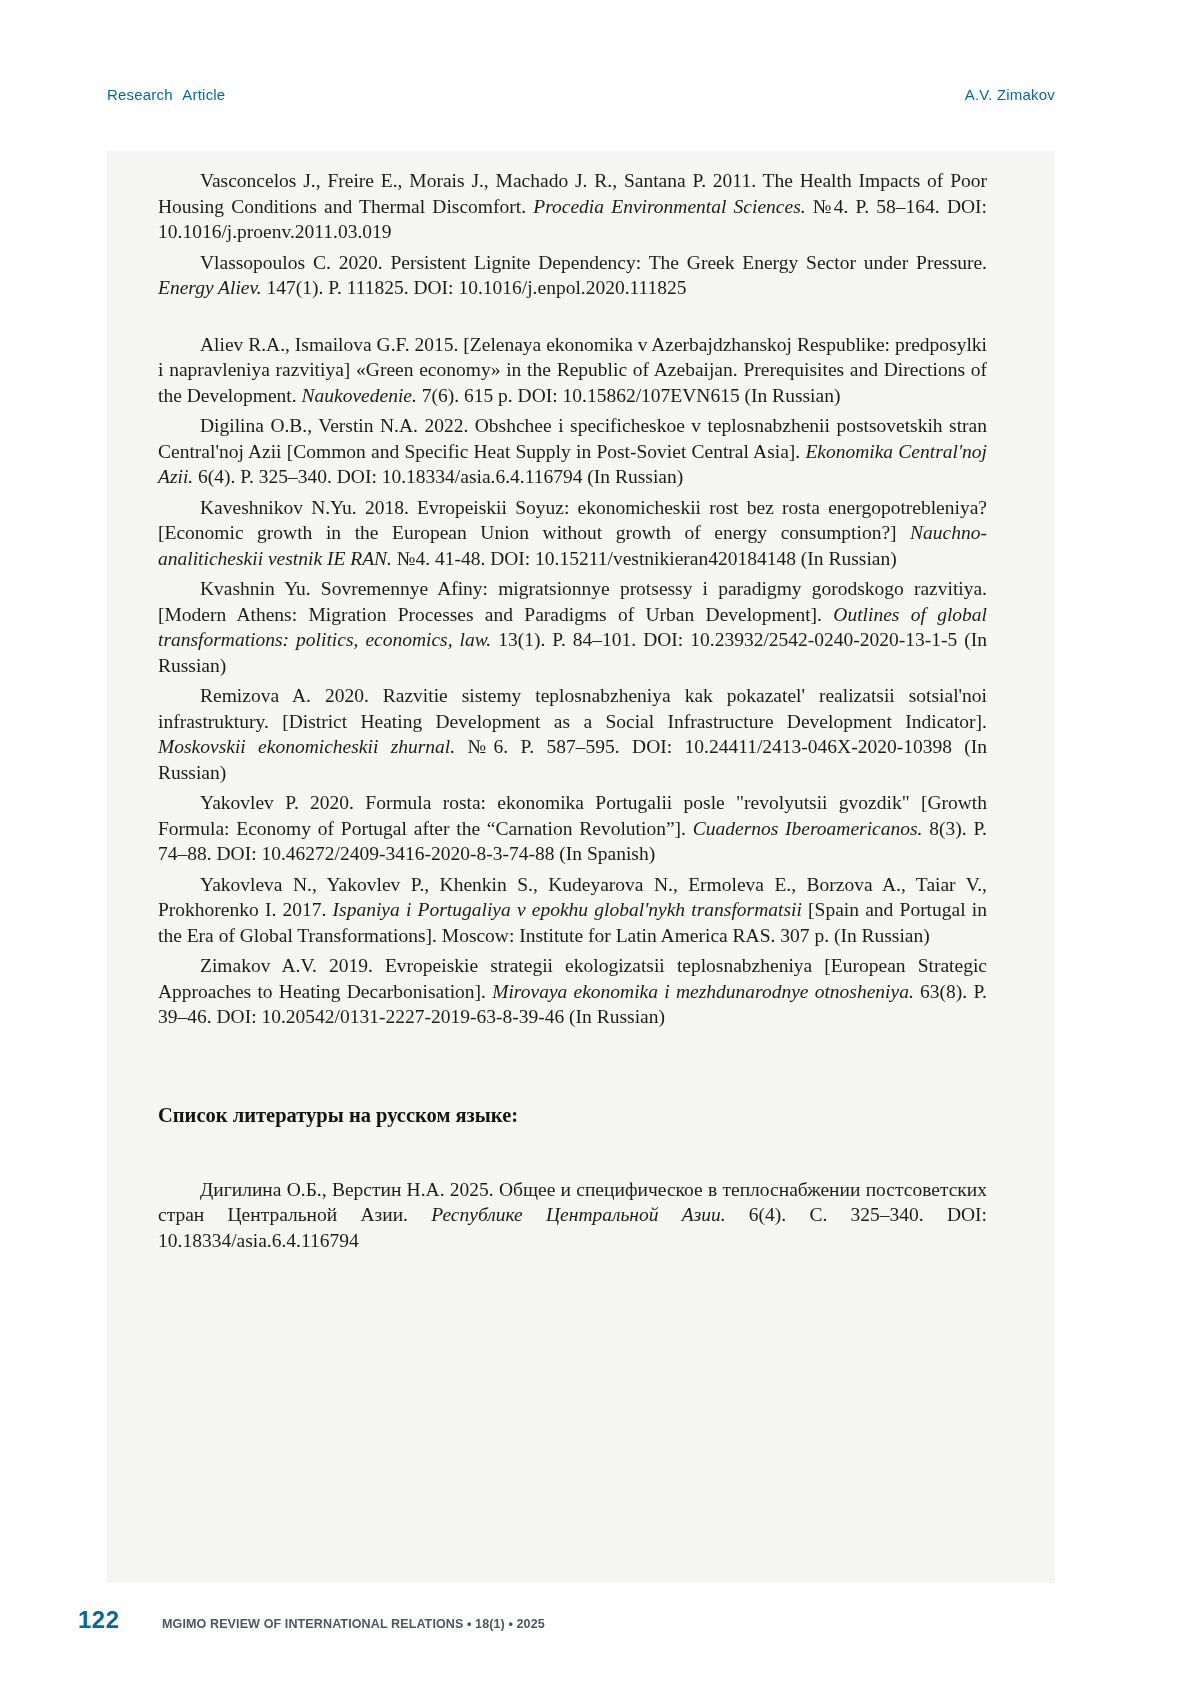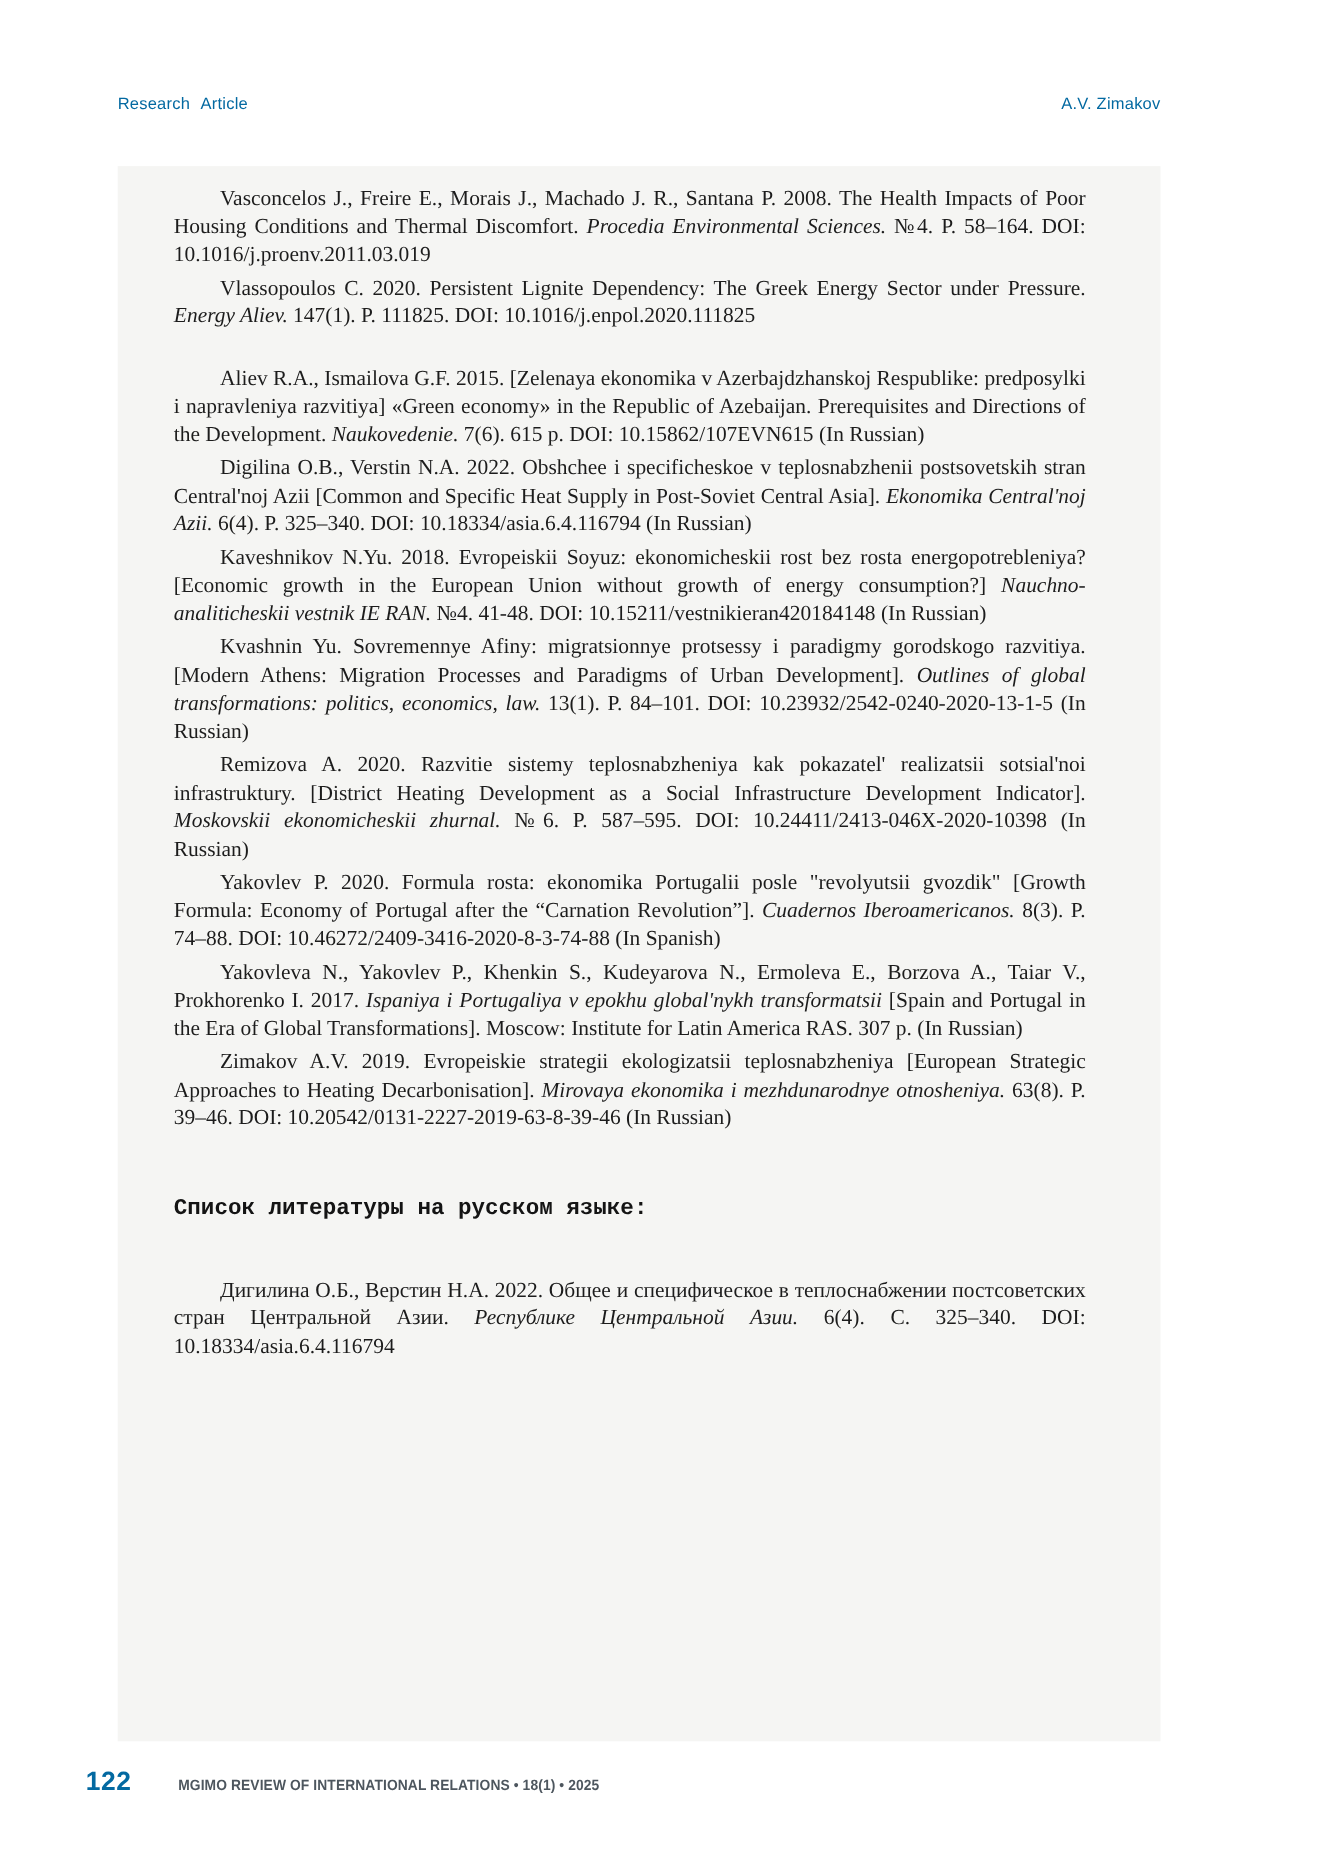--- a/index.html
+++ b/index.html
@@ -32,25 +32,25 @@
   p.ref {
     margin: 0 0 5px 0;
     font-size: 19.5px;
     line-height: 25.5px;
     text-align: justify;
     text-indent: 42px;
   }
   p.ref em { font-style: italic; }
   .gap1 { height: 26px; }
   h2.ru-heading {
-    margin: 58px 0 50px 0;
+    margin: 74px 0 50px 0;
     font-size: 20.5px;
     font-weight: bold;
     color: #141414;
-    font-family: Liberation Mono, monospace;
+    font-family: Liberation Serif, serif;
   }
   .page-footer {
     position: absolute;
     left: 78px; top: 1606px;
     display: flex; align-items: baseline;
   }
   .page-footer .pagenum {
     font-family: "Liberation Sans", sans-serif;
     font-weight: bold;
     font-size: 24px;
@@ -73,37 +73,37 @@
 <body>
 
 <div class="page-header">
   <span class="left">Research Article</span>
   <span class="right">A.V. Zimakov</span>
 </div>
 
 <div class="content-box">
   <div class="text-col">
     <div>
-        <p class="ref"><span>Vasconcelos J., Freire E., Morais J., Machado J. R., Santana P. 2008. The Health Impacts of Poor Housing Conditions and Thermal Discomfort. </span><em>Procedia Environmental Sciences.</em><span> №4. P. 58–164. DOI: 10.1016/j.proenv.2011.03.019</span></p>
+        <p class="ref"><span>Vasconcelos J., Freire E., Morais J., Machado J. R., Santana P. 2011. The Health Impacts of Poor Housing Conditions and Thermal Discomfort. </span><em>Procedia Environmental Sciences.</em><span> №4. P. 58–164. DOI: 10.1016/j.proenv.2011.03.019</span></p>
         <p class="ref"><span>Vlassopoulos C. 2020. Persistent Lignite Dependency: The Greek Energy Sector under Pressure. </span><em>Energy Aliev.</em><span> 147(1). P. 111825. DOI: 10.1016/j.enpol.2020.111825</span></p>
       </div>
     <div class="gap1"></div>
     <div>
         <p class="ref"><span>Aliev R.A., Ismailova G.F. 2015. [Zelenaya ekonomika v Azerbajdzhanskoj Respublike: predposylki i napravleniya razvitiya] «Green economy» in the Republic of Azebaijan. Prerequisites and Directions of the Development. </span><em>Naukovedenie.</em><span> 7(6). 615 p. DOI: 10.15862/107EVN615 (In Russian)</span></p>
         <p class="ref"><span>Digilina O.B., Verstin N.A. 2022. Obshchee i specificheskoe v teplosnabzhenii postsovetskih stran Central'noj Azii [Common and Specific Heat Supply in Post-Soviet Central Asia]. </span><em>Ekonomika Central'noj Azii.</em><span> 6(4). P. 325–340. DOI: 10.18334/asia.6.4.116794 (In Russian)</span></p>
         <p class="ref"><span>Kaveshnikov N.Yu. 2018. Evropeiskii Soyuz: ekonomicheskii rost bez rosta energopotrebleniya? [Economic growth in the European Union without growth of energy consumption?] </span><em>Nauchno-analiticheskii vestnik IE RAN.</em><span> №4. 41-48. DOI: 10.15211/vestnikieran420184148 (In Russian)</span></p>
         <p class="ref"><span>Kvashnin Yu. Sovremennye Afiny: migratsionnye protsessy i paradigmy gorodskogo razvitiya. [Modern Athens: Migration Processes and Paradigms of Urban Development]. </span><em>Outlines of global transformations: politics, economics, law.</em><span> 13(1). P. 84–101. DOI: 10.23932/2542-0240-2020-13-1-5 (In Russian)</span></p>
         <p class="ref"><span>Remizova A. 2020. Razvitie sistemy teplosnabzheniya kak pokazatel' realizatsii sotsial'noi infrastruktury. [District Heating Development as a Social Infrastructure Development Indicator]. </span><em>Moskovskii ekonomicheskii zhurnal.</em><span> №6. P. 587–595. DOI: 10.24411/2413-046X-2020-10398 (In Russian)</span></p>
         <p class="ref"><span>Yakovlev P. 2020. Formula rosta: ekonomika Portugalii posle "revolyutsii gvozdik" [Growth Formula: Economy of Portugal after the “Carnation Revolution”]. </span><em>Cuadernos Iberoamericanos.</em><span> 8(3). P. 74–88. DOI: 10.46272/2409-3416-2020-8-3-74-88 (In Spanish)</span></p>
         <p class="ref"><span>Yakovleva N., Yakovlev P., Khenkin S., Kudeyarova N., Ermoleva E., Borzova A., Taiar V., Prokhorenko I. 2017. </span><em>Ispaniya i Portugaliya v epokhu global'nykh transformatsii</em><span> [Spain and Portugal in the Era of Global Transformations]. Moscow: Institute for Latin America RAS. 307 p. (In Russian)</span></p>
         <p class="ref"><span>Zimakov A.V. 2019. Evropeiskie strategii ekologizatsii teplosnabzheniya [European Strategic Approaches to Heating Decarbonisation]. </span><em>Mirovaya ekonomika i mezhdunarodnye otnosheniya.</em><span> 63(8). P. 39–46. DOI: 10.20542/0131-2227-2019-63-8-39-46 (In Russian)</span></p>
       </div>
     <h2 class="ru-heading">Список литературы на русском языке:</h2>
     <div>
-        <p class="ref"><span>Дигилина О.Б., Верстин Н.А. 2022. Общее и специфическое в теплоснабжении постсоветских стран Центральной Азии. </span><em>Республике Центральной Азии.</em><span> 6(4). С. 325–340. DOI: 10.18334/asia.6.4.116794</span></p>
+        <p class="ref"><span>Дигилина О.Б., Верстин Н.А. 2025. Общее и специфическое в теплоснабжении постсоветских стран Центральной Азии. </span><em>Республике Центральной Азии.</em><span> 6(4). С. 325–340. DOI: 10.18334/asia.6.4.116794</span></p>
       </div>
   </div>
 </div>
 
 <div class="page-footer">
   <span class="pagenum">122</span>
   <span class="journal">MGIMO REVIEW OF INTERNATIONAL RELATIONS  •  18(1) • 2025</span>
 </div>
 
 </body></html>

